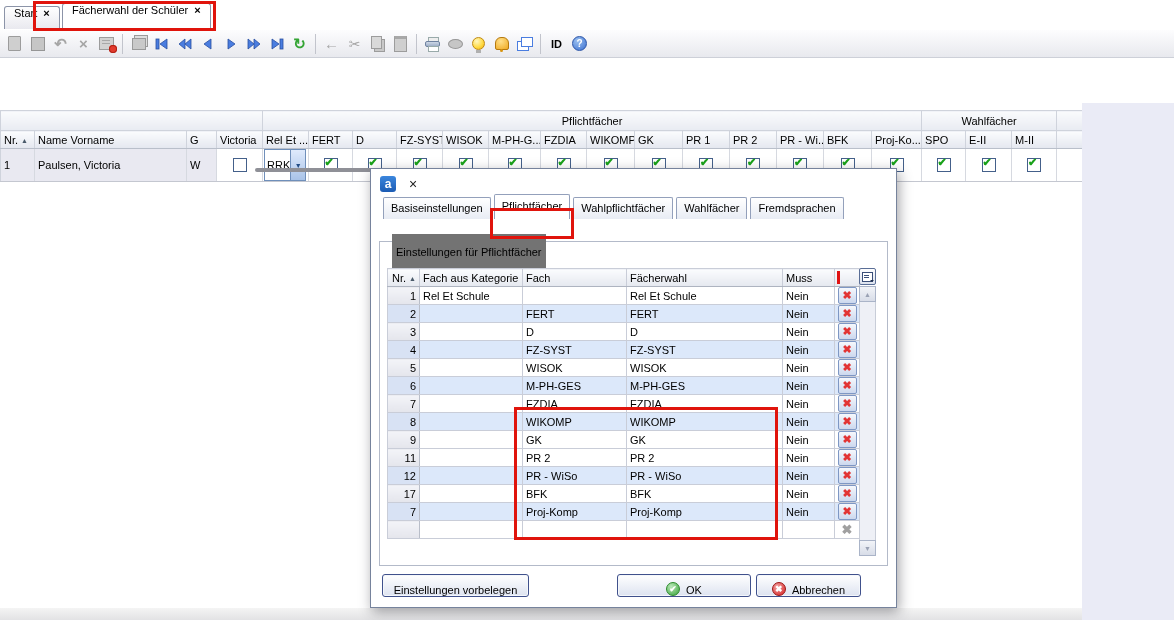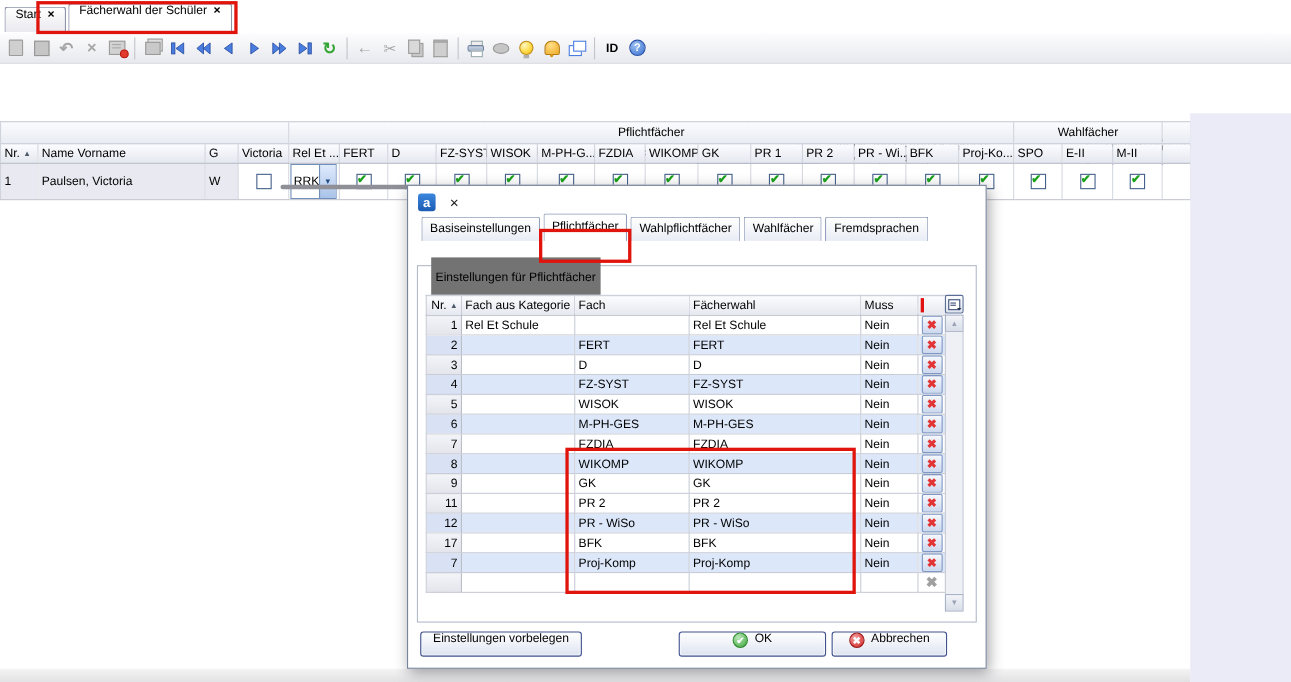--- a/index.html
+++ b/index.html
@@ -60,21 +60,21 @@
   
   .ctrl{position:absolute;left:0;top:58px;width:100%;height:45px;background:#fff}
   .lblyear{position:absolute;left:478px;top:75px}
   .combo{position:absolute;left:632px;top:70px;width:113px;height:21px;border:1px solid #7f9db9;
          background:#fff;box-sizing:border-box;display:flex;align-items:stretch}
   .combo .val{flex:1;display:flex;align-items:center;padding-left:4px}
   .combo .btn{width:17px;background:linear-gradient(#e3eefc,#b6cdec);border-left:1px solid #7f9db9;
               display:flex;align-items:center;justify-content:center;color:#1b3f77;font-size:8px}
   .clsinfo{position:absolute;left:760px;top:66px;line-height:14px}
   .xpbtn{border:1px solid #40518c;border-radius:3px;background:linear-gradient(#ffffff,#dde3f0);
-         box-shadow:inset 0 0 0 1px #f4f7fb;display:flex;align-items:flex-start;justify-content:center;gap:6px;box-sizing:border-box}
+         box-shadow:inset 0 0 0 1px #f4f7fb;display:flex;align-items:flex-end;justify-content:center;gap:6px;box-sizing:border-box}
   #btn-prefill{position:absolute;left:988px;top:69px;width:152px;height:23px}
 
   
   .gridwrap{position:absolute;left:0;top:110px}
   table.grid{border-collapse:collapse;table-layout:fixed;width:1082px;border-left:1px solid #cfd3dc}
   table.grid td{overflow:hidden;white-space:nowrap;box-sizing:border-box}
   tr.grow td{height:20px;background:linear-gradient(#fafbfd,#e8ebf2);border-top:1px solid #cfd3dc;
              border-bottom:1px solid #cfd3dc;border-right:1px solid #cfd3dc;text-align:center}
   tr.hdr td{height:18px;background:linear-gradient(#fbfcfe,#e4e7ef);border-right:1px solid #cfd3dc;
             border-bottom:1px solid #b9bfca;padding:0 3px;text-align:left}

